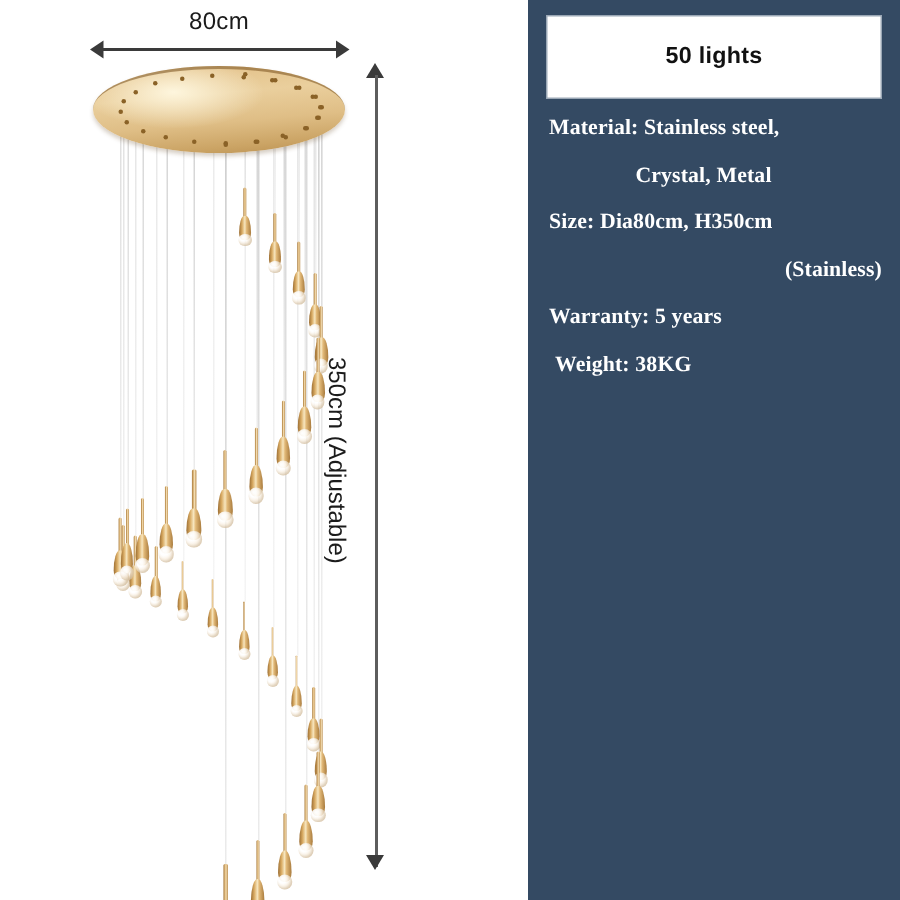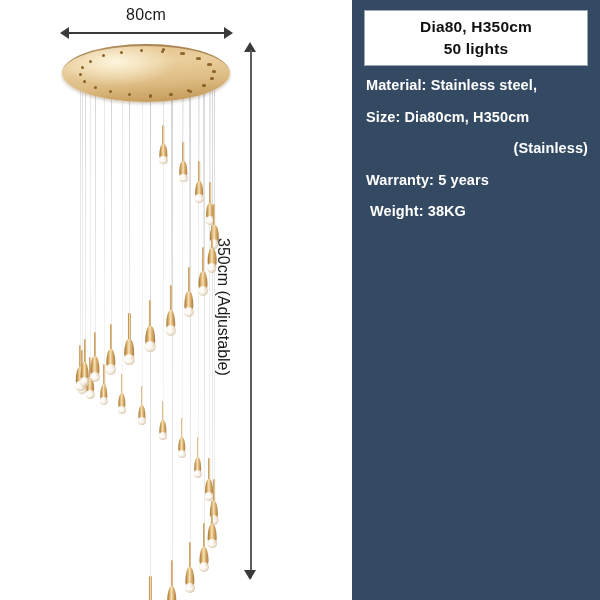--- a/index.html
+++ b/index.html
@@ -77,21 +77,21 @@
     position:absolute;left:352px;top:0;width:248px;height:600px;
     background:#344a63;overflow:hidden;
   }
   .title-box{
     position:absolute;left:12px;top:10px;width:224px;height:56px;
     background:#ffffff;border:1px solid #9aa7b5;box-sizing:border-box;
     display:flex;flex-direction:column;align-items:center;justify-content:center;
   }
   .title-line{font-size:15.5px;font-weight:700;color:#111;line-height:1.45;letter-spacing:.2px;}
 
-  .spec-list{position:absolute;left:0;top:70px;width:248px;}
+  .spec-list{position:absolute;left:0;top:70px;width:248px;font-family:Liberation Serif, serif;}
   .spec{
     color:#ffffff;font-size:14.5px;font-weight:700;line-height:1.35;
     padding:6px 8px 6px 14px;letter-spacing:.1px;
   }
   .spec.indent{text-align:right;padding-right:12px;}
   .spec.center{text-align:center;padding-left:0;padding-right:14px;}
   .spec.pad{padding-left:18px;}
 </style>
 </head>
 <body>
@@ -323,26 +323,26 @@
         </div>
         <div class="pendant" style="left: 145.645px; top: 575.949px; width: 9.53769px; height: 59.3456px; z-index: 11;">
           <div class="pend-rod" style="height: 27.5533px; width: 2.11949px;"></div>
         </div>
       </div>
   </div>
 
   <div class="info-panel">
 
     <div class="title-box">
-      <div class="title-line">Dia80,  H350cm</div>
       <div class="title-line">50 lights</div>
     </div>
 
     <div class="spec-list" id="spec-list">
         <div class="spec">Material: Stainless steel,</div>
+        <div class="spec center">Crystal, Metal</div>
         <div class="spec">Size: Dia80cm, H350cm</div>
         <div class="spec indent">(Stainless)</div>
         <div class="spec">Warranty: 5 years</div>
         <div class="spec pad">Weight: 38KG</div>
       </div>
 
   </div>
 </div>
 
 </body></html>

